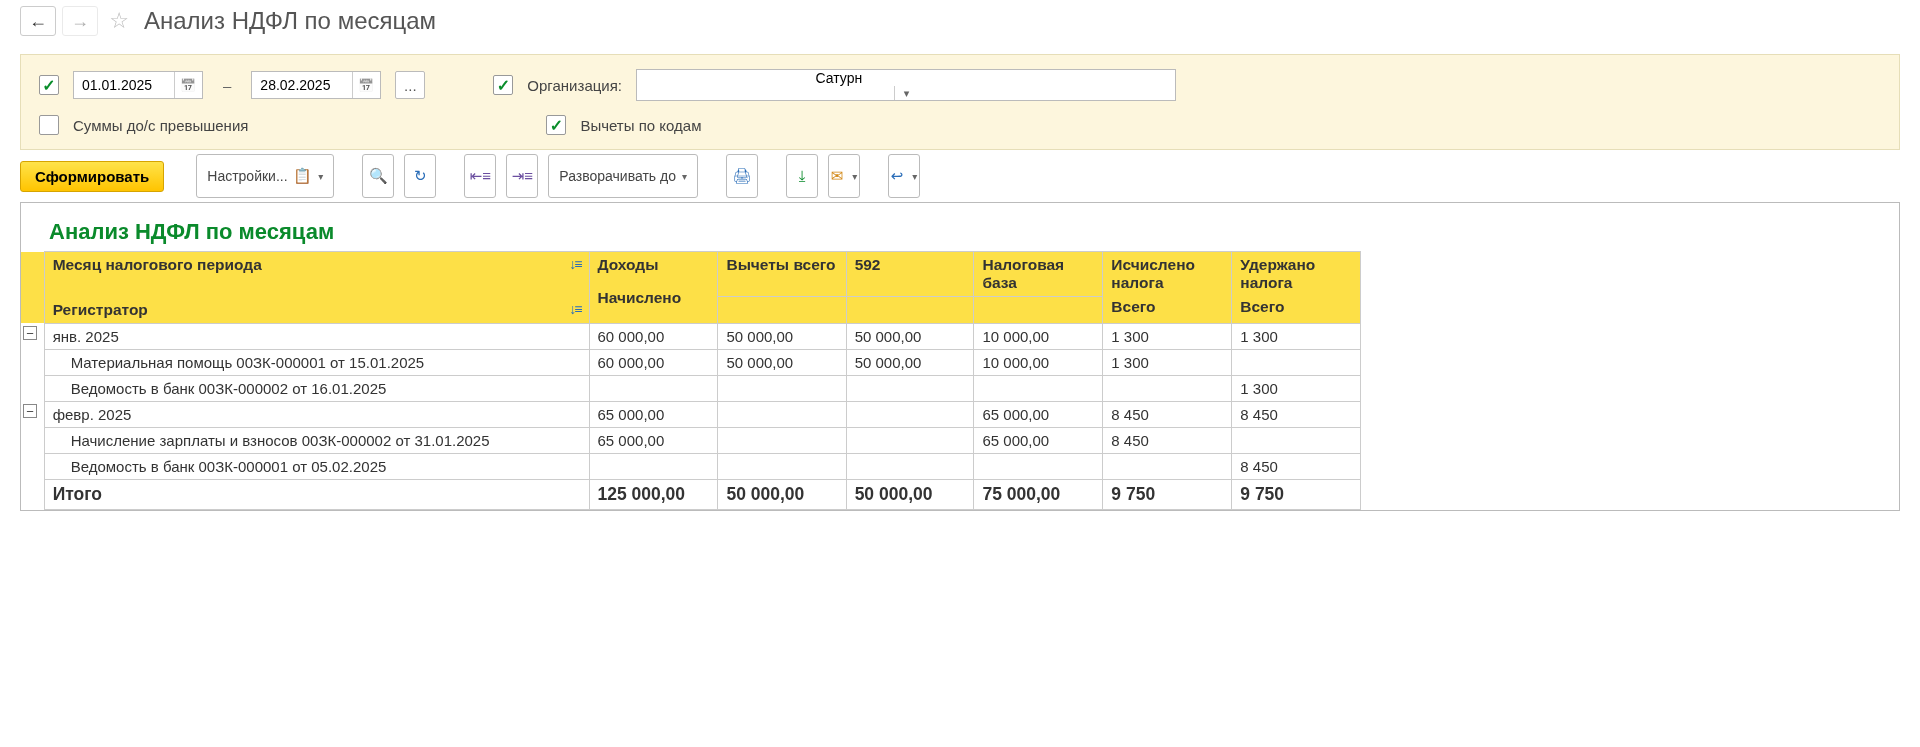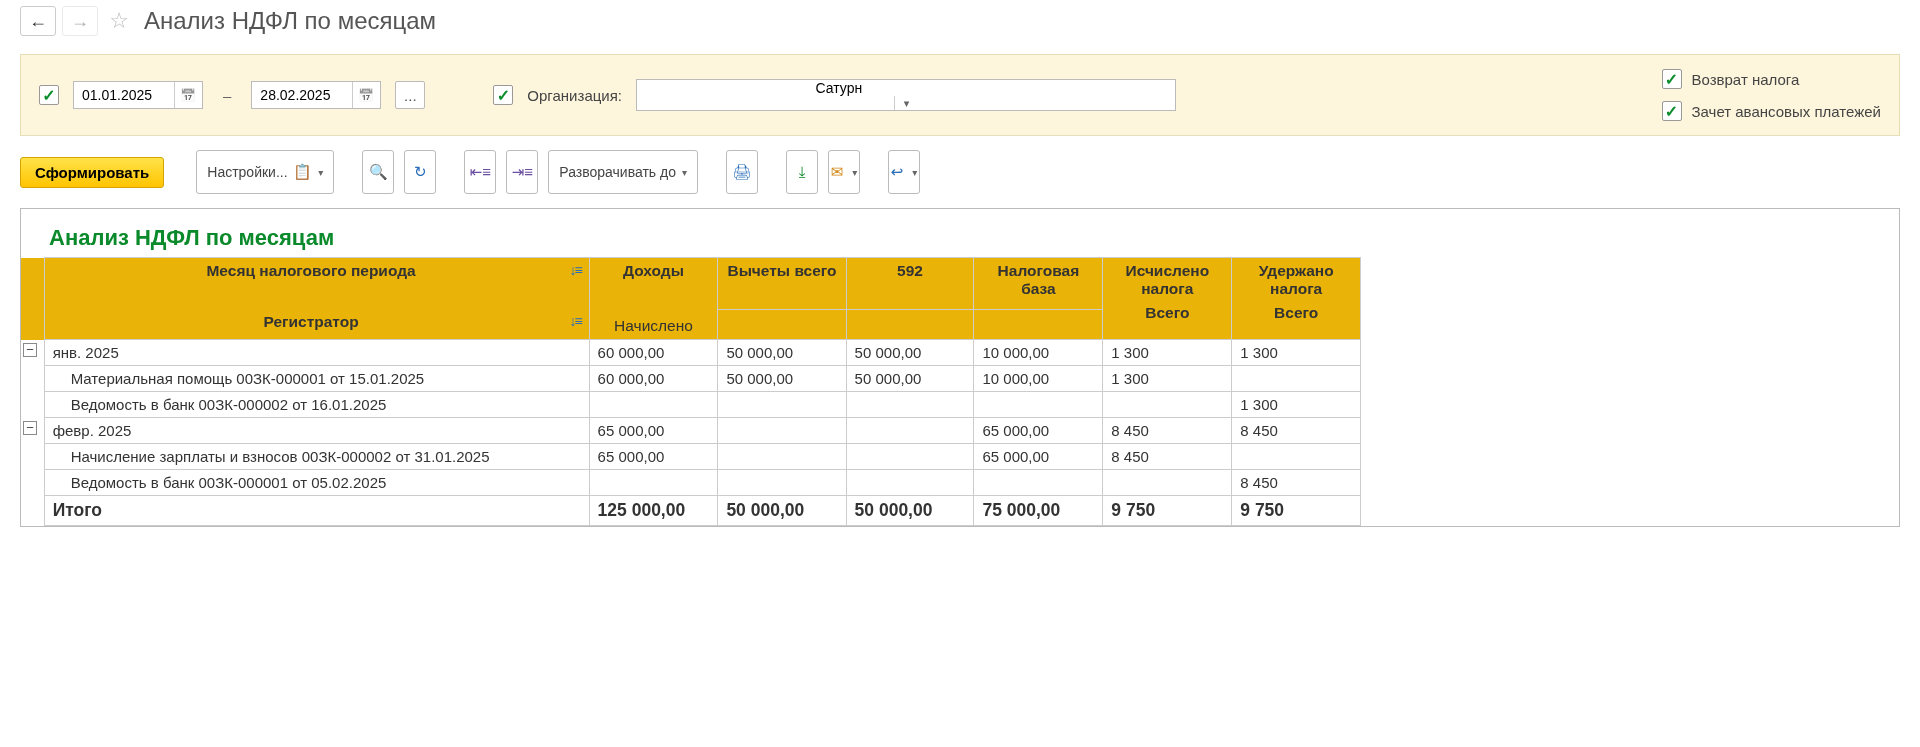--- a/index.html
+++ b/index.html
@@ -54,21 +54,21 @@
     border:none; outline:none; padding:0 8px; flex:1; font-size:14px;
   }
   .org-dd {
     width:24px; height:26px; border-left:1px solid #ccc; display:flex; align-items:center; justify-content:center; cursor:pointer; color:#666;
   }
   .org-dd::before { content:"▾"; font-size:11px; }
   .right-checks { margin-left:auto; display:flex; flex-direction:column; gap:12px; }
   .chk-line { display:flex; align-items:center; gap:10px; }
 
   
-  .toolbar { display:flex; align-items:center; gap:10px; padding:14px 20px; }
+  .toolbar { display:flex; align-items:center; gap:10px; padding:4px 20px; }
   .form-btn {
     background:#fc0; background:linear-gradient(#ffe34a,#ffc400);
     border:1px solid #d6a400; border-radius:3px; padding:6px 14px; font-weight:bold; cursor:pointer;
     font-size:15px;
   }
   .tb-btn {
     height:44px; border:1px solid #bbb; background:#fff; border-radius:3px;
     display:inline-flex; align-items:center; gap:6px; padding:0 10px; cursor:pointer; color:#444;
     font-size:14px;
   }
@@ -78,21 +78,21 @@
   .orange { color:#d38a1a; }
   .green { color:#0a8a2b; }
   .purple { color:#6b4fa0; }
 
   
   .report-wrap { margin:0 20px; border:1px solid #bbb; }
   .report-title-box { padding:16px 20px 6px 28px; }
   .report-title { font-size:22px; font-weight:bold; color:#0a8a2b; }
   .rpt-table { border-collapse:collapse; width:1340px; }
   .rpt-table th, .rpt-table td { border:1px solid #ccc; padding:4px 8px; vertical-align:top; }
-  .rpt-table th { text-align:center; font-weight:bold; font-size:15.5px; background:#eab308; }
+  .rpt-table th { text-align:left; font-weight:bold; font-size:15.5px; background:#fde047; }
   .col-tree  { width:24px; padding:0 !important; border:none !important; }
   .col-month { width:560px; }
   .col-num   { width:130px; text-align:right; }
   .sort-icon { float:right; color:#2a6db8; font-size:14px; }
   .sort-icon::before { content:"↓≡"; letter-spacing:-2px; }
   td.num { text-align:left; }
   .tree-cell { position:relative; height:100%; }
   .tree-box {
     position:absolute; top:3px; left:2px; width:14px; height:14px; border:1px solid #888;
     display:flex; align-items:center; justify-content:center; font-size:13px; line-height:1;
@@ -134,30 +134,27 @@
     <span class="small-btn">...</span>
 
     <span style="width:40px"></span>
     <span class="chk checked"></span>
     <span class="filter-label">Организация:</span>
     <span class="org-select">
       <input value="Сатурн" style="">
       <span class="org-dd"></span>
     </span>
 
-    <div class="right-checks">
-      <div class="chk-line">
-        <span class="chk checked"></span>
-        <span class="filter-label">Возврат налога</span>
-      </div>
-      <div class="chk-line">
-        <span class="chk checked"></span>
-        <span class="filter-label">Зачет авансовых платежей</span>
-      </div>
-    </div>
+  </div>
+  <div class="filters-row">
+    <span class="chk"></span>
+    <span class="filter-label">Суммы до/с превышения</span>
+    <span style="width:270px"></span>
+    <span class="chk checked"></span>
+    <span class="filter-label">Вычеты по кодам</span>
   </div>
 </div>
 
 <div class="toolbar">
   <button class="form-btn">Сформировать</button>
   <span style="width:12px"></span>
   <span class="tb-btn">
     <span>Настройки...</span>
     <span class="glyph orange">📋</span>
     <span style="font-size:10px;color:#666;">▾</span>
@@ -206,21 +203,21 @@
   <table class="rpt-table">
     <thead>
       <tr>
         <th class="col-tree no-bottom"></th>
         <th class="col-month no-bottom">
           <span>Месяц налогового периода</span>
           <span class="sort-icon"></span>
         </th>
         <th class="col-num" rowspan="2">
           <div>Доходы</div>
-          <div style="font-weight:normal;margin-top:37px;">Начислено</div>
+          <div style="font-weight:bold;margin-top:15px;">Начислено</div>
         </th>
         <th class="col-num">Вычеты всего</th>
         <th class="col-num">592</th>
         <th class="col-num">Налоговая база</th>
         <th class="col-num" rowspan="2">
           <div>Исчислено налога</div>
           <div style="font-weight:bold;margin-top:6px;">Всего</div>
         </th>
         <th class="col-num" rowspan="2">
           <div>Удержано налога</div>

